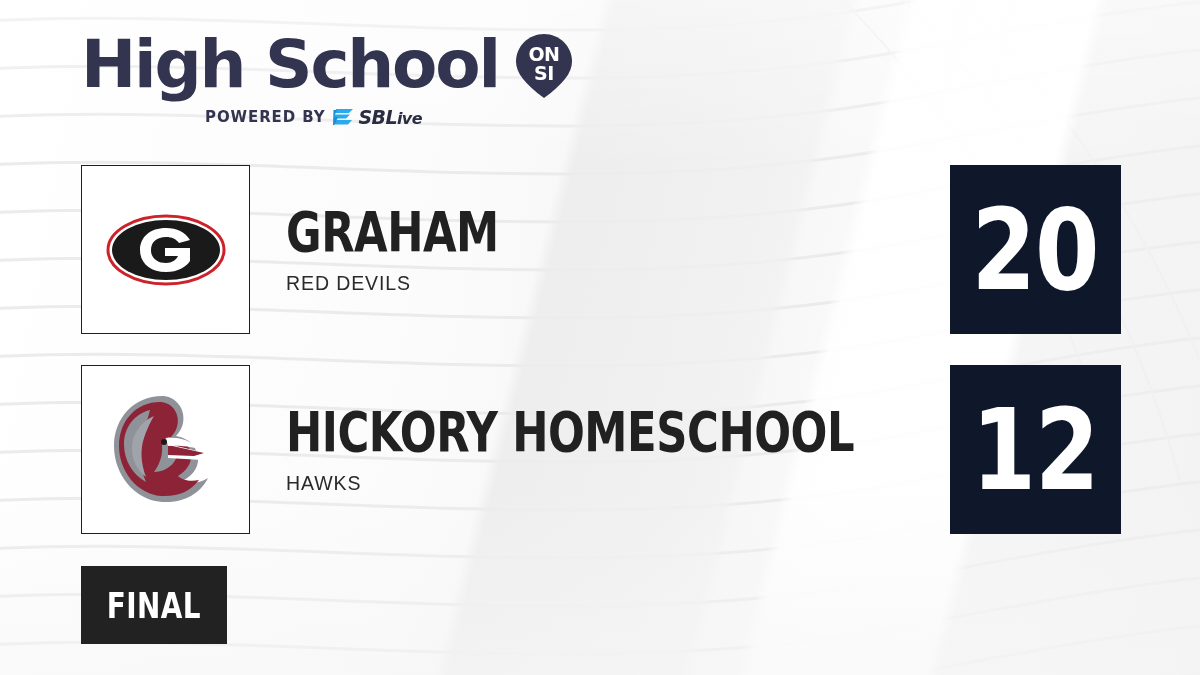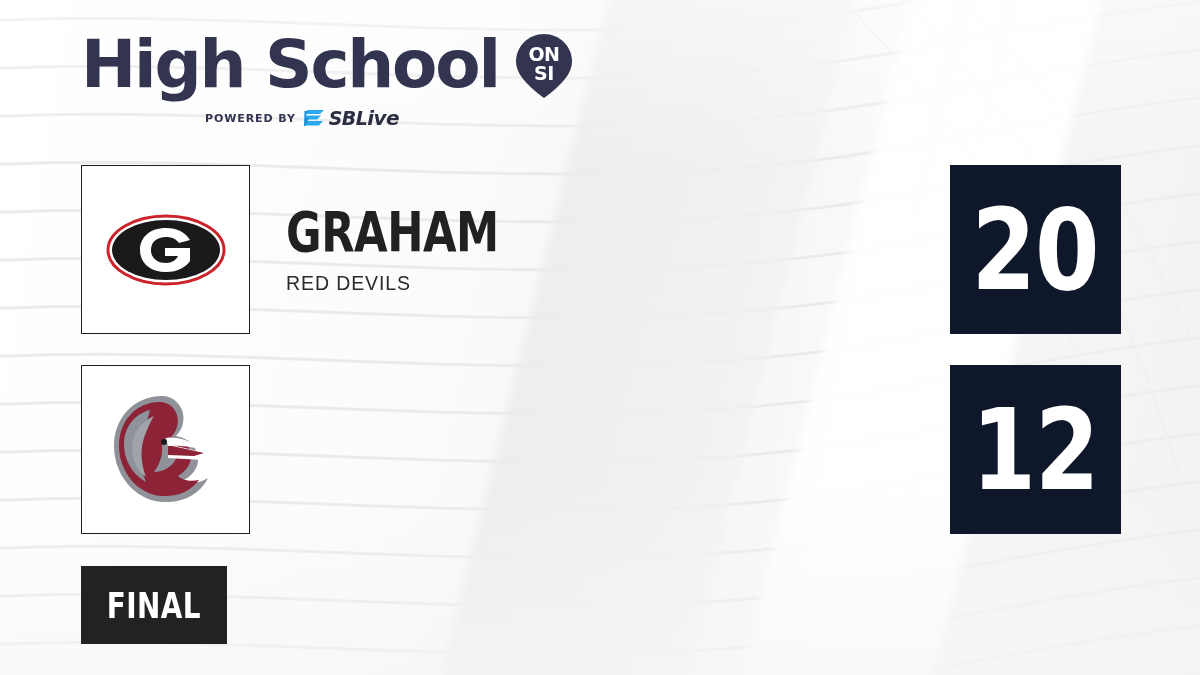--- a/index.html
+++ b/index.html
@@ -89,38 +89,38 @@
     display: flex;
     align-items: center;
     gap: 8px;
     margin-top: 10px;
     margin-left: 124px;
   }
 
   .powered-label {
     font-family: "DejaVu Sans", sans-serif;
     font-weight: 700;
-    font-size: 11px;
+    font-size: 15px;
     letter-spacing: 0.9px;
     color: #323450;
     white-space: nowrap;
   }
 
   .sblive-mark { display: flex; align-items: center; gap: 3px; }
   .sblive-s { width: 22px; height: 19px; flex: none; }
   .sblive-word {
     font-family: "DejaVu Sans", sans-serif;
     font-weight: 700;
     font-style: italic;
     font-size: 19px;
     letter-spacing: -0.6px;
     color: #2b2e42;
     white-space: nowrap;
   }
-  .sblive-word .lower { font-size: 20px; text-align: right; }
+  .sblive-word .lower { font-size: 16px; text-align: right; }
 
   
   .team-row { position: absolute; left: 81px; width: 1040px; height: 169px; }
   .team-row.row1 { top: 165px; }
   .team-row.row2 { top: 365px; }
 
   .team-logo-box {
     position: absolute;
     left: 0; top: 0;
     width: 169px; height: 169px;
@@ -316,20 +316,24 @@
         <path d="M56 14 C32 14, 15 33, 15 58 C15 83, 33 106, 57 108 C74 109, 87 103, 95 92 C86 94, 78 92, 74 88 C82 83, 87 76, 87 69 C87 57, 78 50, 67 49 C75 41, 76 29, 70 21 C66 16, 61 14, 56 14 Z" fill="#8c2336"></path>
         <path d="M46 22 C30 26, 20 40, 20 56 C20 72, 28 86, 42 94 C36 80, 34 64, 38 50 C41 39, 44 30, 46 22 Z" fill="#8f9399"></path>
         <path d="M50 28 C36 34, 28 47, 28 60 C28 72, 33 82, 42 89 C37 76, 36 62, 40 50 C43 41, 47 33, 50 28 Z" fill="#a0a4aa"></path>
         <path d="M62 50 C66 52, 70 56, 72 60 C74 64, 73 70, 70 74 C66 80, 58 84, 50 84 C56 76, 59 66, 58 58 C58 54, 60 51, 62 50 Z" fill="#8f9399"></path>
         <path d="M64 56 L106 66 L98 72 L64 70 Z" fill="#ffffff"></path>
         <path d="M64 57 L100 65 L90 68 L64 67 Z" fill="#8c2336"></path>
         <path d="M62 50 C72 48, 86 52, 98 62 C92 60, 80 57, 64 58 Z" fill="#ffffff"></path>
         <circle cx="60" cy="54" r="3" fill="#1a1a1a"></circle>
       </svg>
     </div>
+    <div class="team-text">
+      <span class="team-name">HICKORY HOMESCHOOL</span>
+      <span class="team-nickname">HAWKS</span>
+    </div>
     <div class="score-box">
       <span class="score-value">12</span>
     </div>
   </div>
 
   <div class="status-bar">
     <div class="status-final">
       <span class="status-final-text">FINAL</span>
     </div>
   </div>

